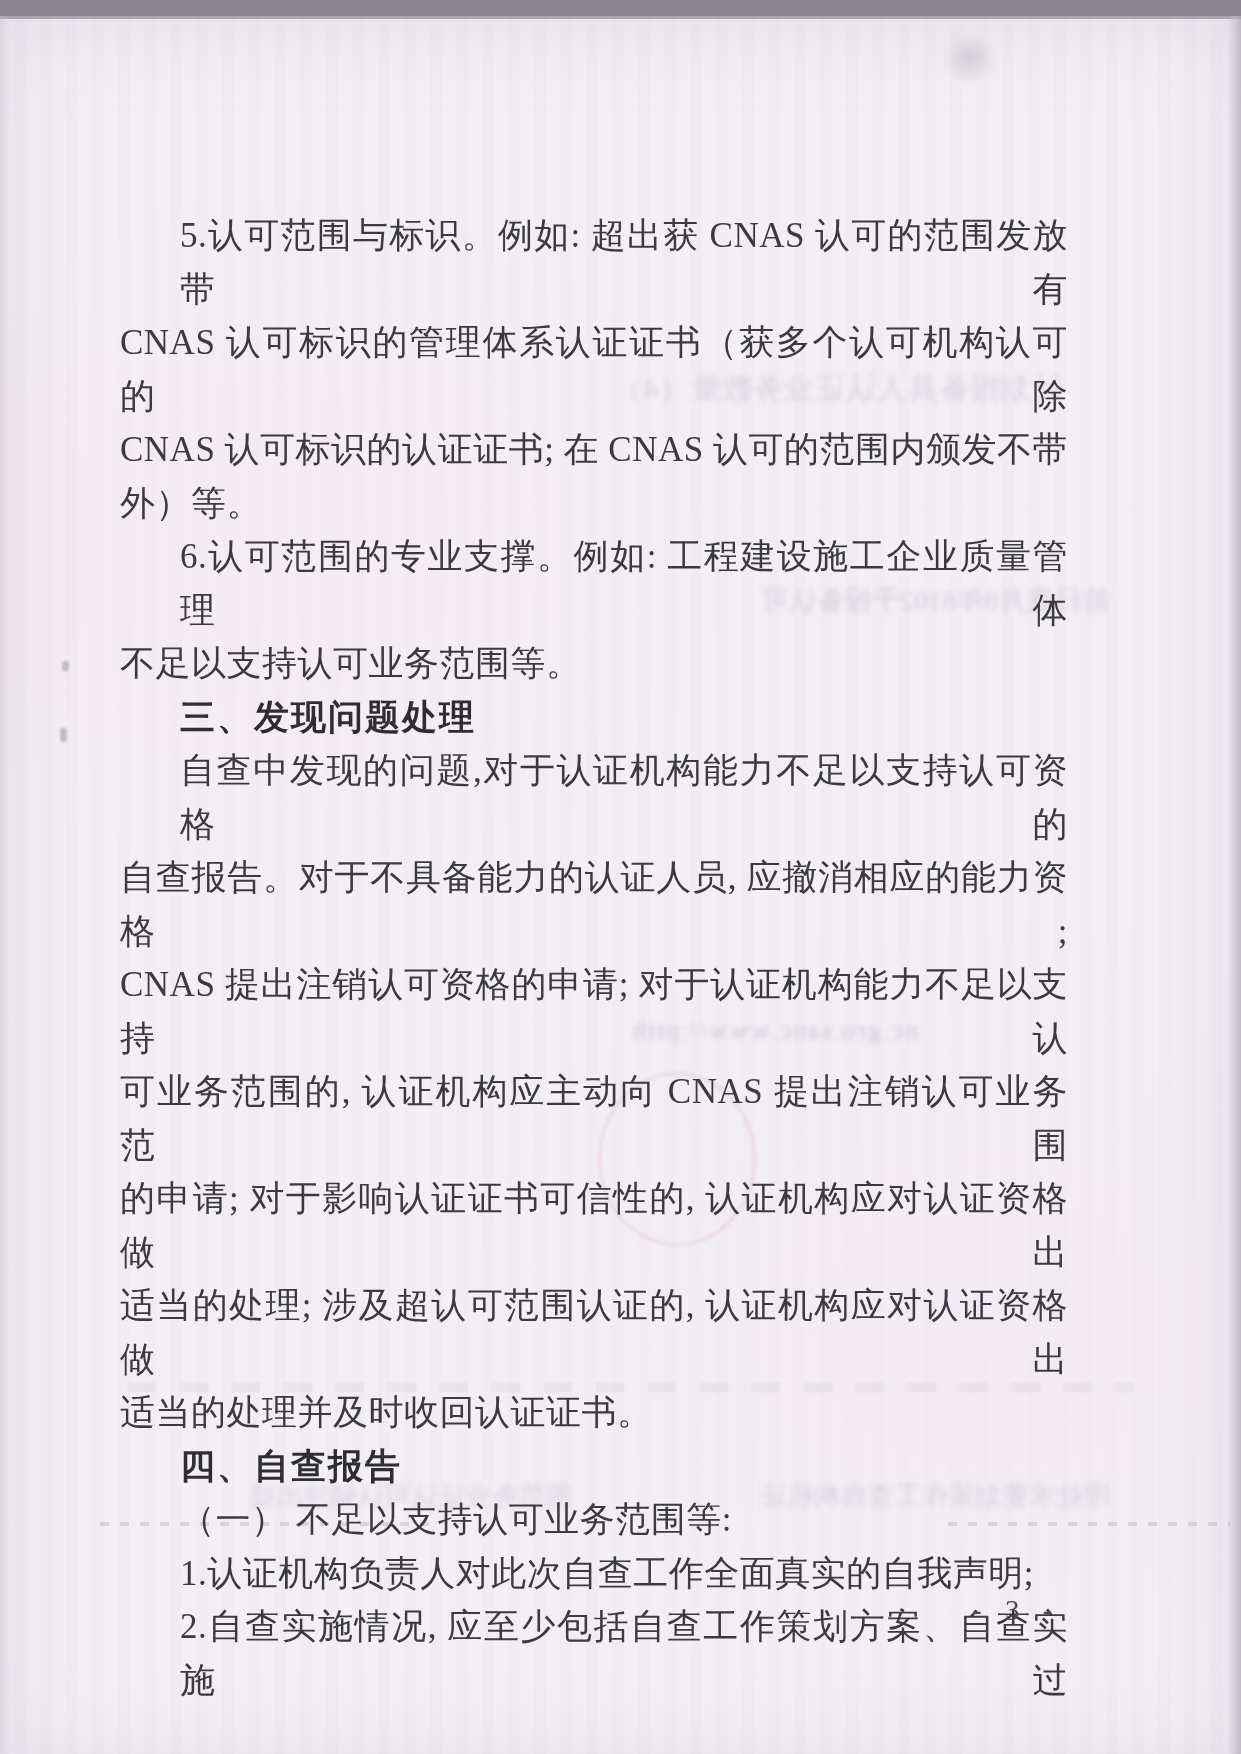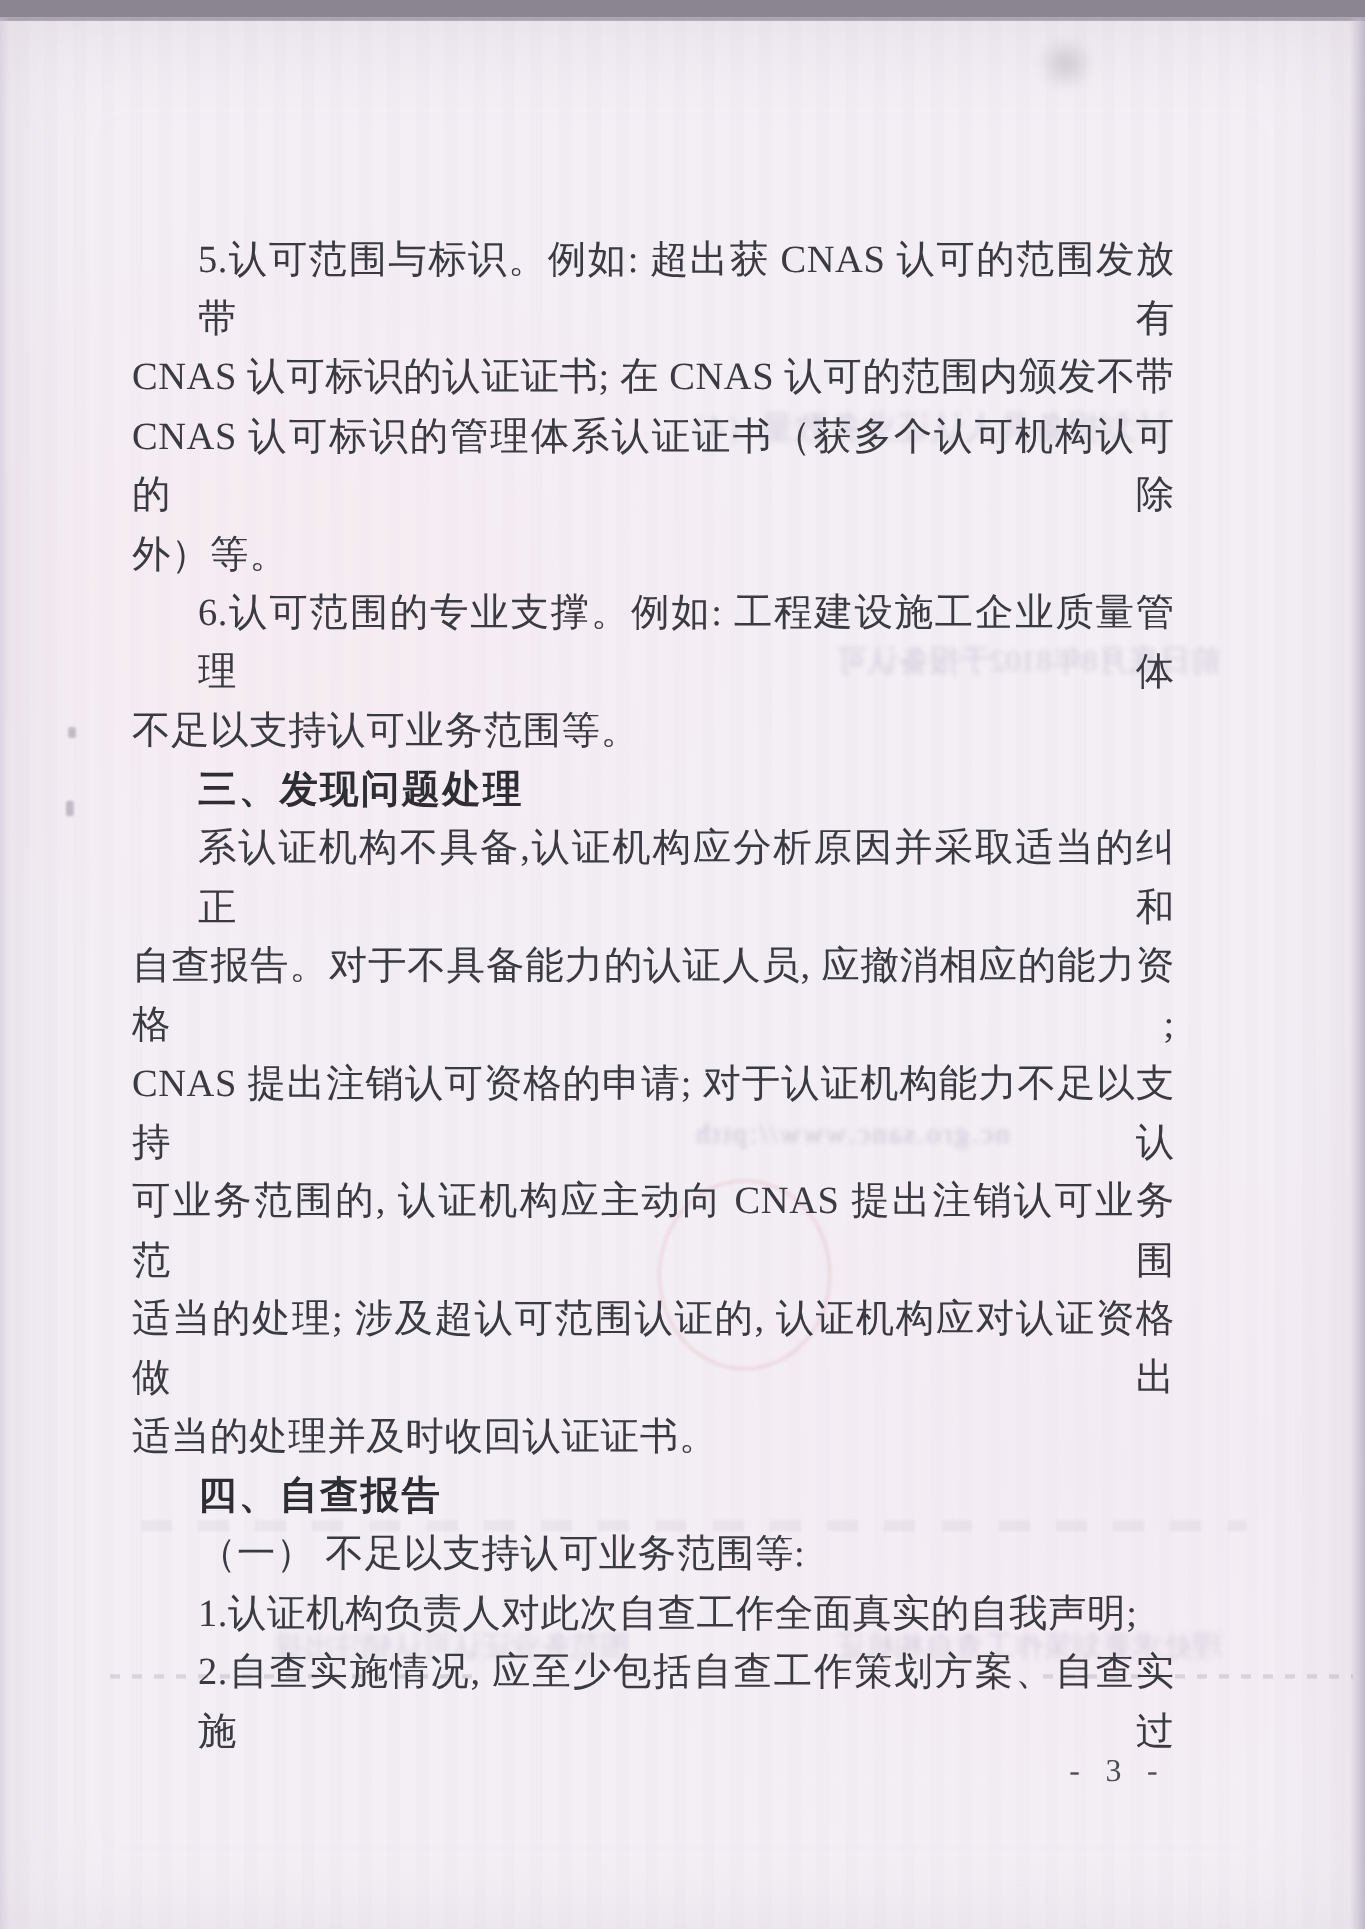--- a/index.html
+++ b/index.html
@@ -99,30 +99,31 @@
   <div class="bt b3">nc.gro.sanc.www//:ptth</div>
   <div class="bt b5">围范务业证认可认销注出提</div>
   <div class="bt b6">理处求要划策作工查自构机证</div>
   <div class="streak"></div>
   <div class="dotline d1"></div>
   <div class="dotline d2"></div>
   <div class="stamp-ghost"></div>
 
   <div class="doc-body">
       <div class="line indent just">5.认可范围与标识。例如: 超出获 CNAS 认可的范围发放带有</div>
+      <div class="line just">CNAS 认可标识的管理体系认证证书（获多个认可机构认可的除</div>
       <div class="line just">CNAS 认可标识的认证证书; 在 CNAS 认可的范围内颁发不带</div>
-      <div class="line just">CNAS 认可标识的管理体系认证证书（获多个认可机构认可的除</div>
       <div class="line">外）等。</div>
       <div class="line indent just">6.认可范围的专业支撑。例如: 工程建设施工企业质量管理体</div>
       <div class="line">不足以支持认可业务范围等。</div>
       <div class="line heading indent">三、发现问题处理</div>
-      <div class="line indent just">系认证机构不具备,认证机构应分析原因并采取适当的纠正和</div>
+      <div class="line indent just">自查中发现的问题,对于认证机构能力不足以支持认可资格的</div>
       <div class="line just">自查报告。对于不具备能力的认证人员, 应撤消相应的能力资格;</div>
       <div class="line just">CNAS 提出注销认可资格的申请; 对于认证机构能力不足以支持认</div>
       <div class="line just">可业务范围的, 认证机构应主动向 CNAS 提出注销认可业务范围</div>
+      <div class="line just">的申请; 对于影响认证证书可信性的, 认证机构应对认证资格做出</div>
       <div class="line just">适当的处理; 涉及超认可范围认证的, 认证机构应对认证资格做出</div>
       <div class="line">适当的处理并及时收回认证证书。</div>
       <div class="line heading indent">四、自查报告</div>
       <div class="line indent">（一） 不足以支持认可业务范围等:</div>
       <div class="line indent">1.认证机构负责人对此次自查工作全面真实的自我声明;</div>
       <div class="line indent just">2.自查实施情况, 应至少包括自查工作策划方案、自查实施过</div>
     </div>
 
   <div class="page-number">- 3 -</div>
 

